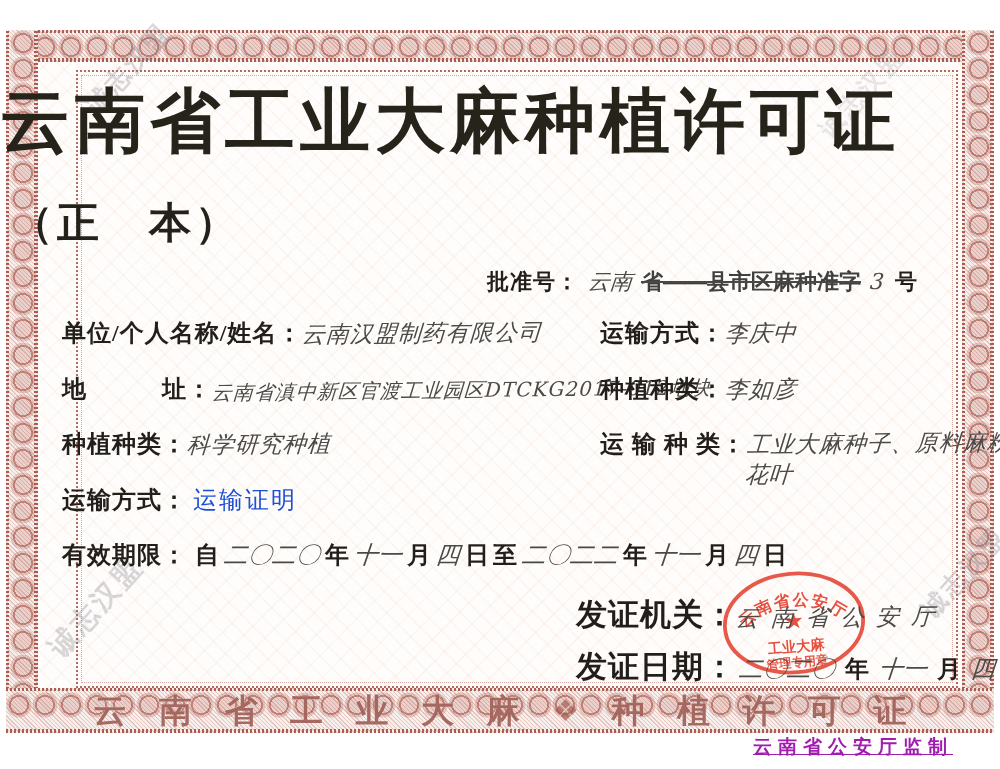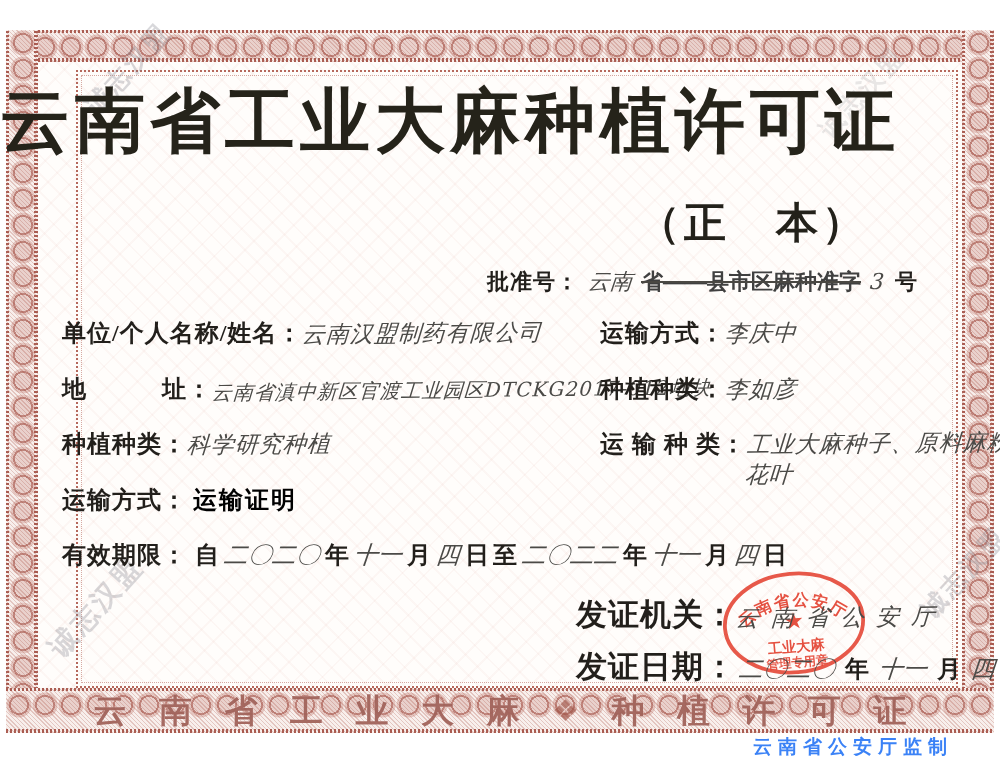--- a/index.html
+++ b/index.html
@@ -66,33 +66,33 @@
     pointer-events:none;
   }
   
   #title{
     position:absolute;left:0;top:86px;width:900px;text-align:center;
     font-family:"DejaVu Sans","Liberation Sans",sans-serif;
     font-weight:900;font-size:70px;line-height:1;letter-spacing:5px;
     color:#25231a;
   }
   #subtitle{
-    position:absolute;left:0;top:202px;width:868px;text-align:right;
+    position:absolute;left:11px;top:202px;width:868px;text-align:left;
     font-family:"DejaVu Sans","Liberation Sans",sans-serif;
     font-weight:800;font-size:42px;line-height:1;letter-spacing:4px;
     color:#23211a;
   }
   .row{position:absolute;white-space:nowrap;font-size:24px;line-height:1.3;color:#23221e;}
   .label{font-weight:700;color:#221f1b;letter-spacing:1px;}
   .hw{
     font-family:"DejaVu Serif",serif;font-style:italic;
     color:#4b4a47;font-size:23px;letter-spacing:1px;
     display:inline-block;transform:skewX(-4deg) rotate(-0.6deg);
   }
-  .pv{color:#000000;font-weight:700;letter-spacing:2px;text-align:center;}
+  .pv{color:#1d4ed8;font-weight:400;letter-spacing:2px;text-align:center;}
   .wrapval{white-space:normal;display:inline-block;width:270px;vertical-align:top;}
   .seg-p{font-weight:700;color:#221f1b;margin:0 2px;}
   .seg-h{font-family:"DejaVu Serif",serif;font-style:italic;color:#4b4a47;margin:0 3px;display:inline-block;transform:skewX(-5deg);}
   .seg-s{font-weight:600;color:#404040;text-decoration:line-through;text-decoration-thickness:2px;text-decoration-color:#4a4843;}
   #approval-row{font-size:22px;}
   #approval-row .seg-h{margin:0 9px;}
   .big-label{font-size:31px;}
   #issue-date-row .seg-p{margin:0 7px;}
   
   #seal{
@@ -108,21 +108,21 @@
     transform:rotate(-48deg);white-space:nowrap;pointer-events:none;
   }
   #wm1{left:72px;top:52px;}
   #wm2{left:806px;top:76px;color:rgba(125,125,135,.18);}
   #wm3{left:908px;top:556px;}
   #wm4{left:34px;top:588px;font-size:28px;}
   
   #footer{
     position:absolute;top:734px;right:47px;
     font-family:"DejaVu Sans","Liberation Sans",sans-serif;
-    font-size:19px;font-weight:700;letter-spacing:6px;color:#3b82f6;
+    font-size:19px;font-weight:700;letter-spacing:6px;color:#a21caf;text-decoration:underline;
   }
 </style>
 </head>
 <body>
 
 <div id="paper"></div>
 
 <div class="band band-h" id="band-top"></div>
 <div class="band band-v" id="band-left"></div>
 <div class="band band-v" id="band-right"></div>

